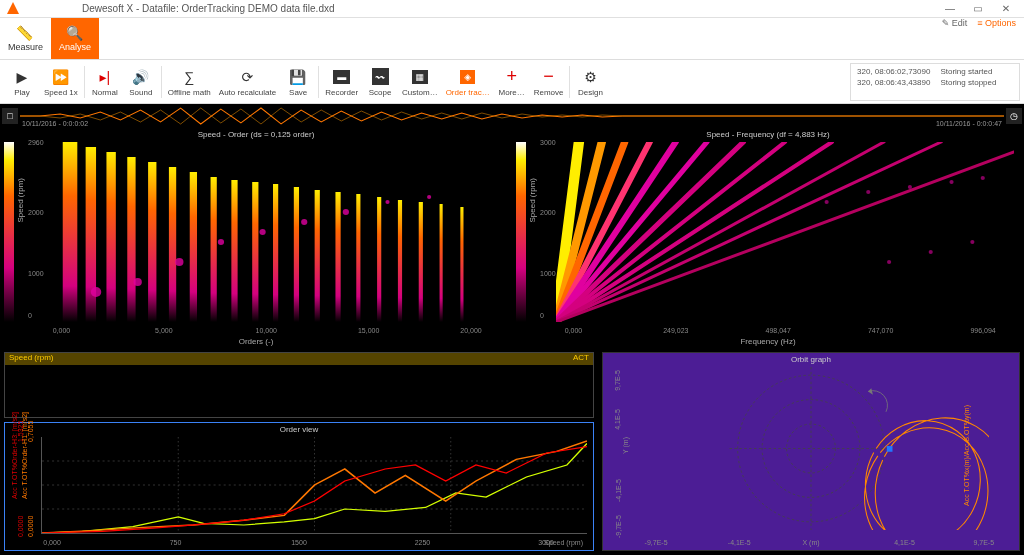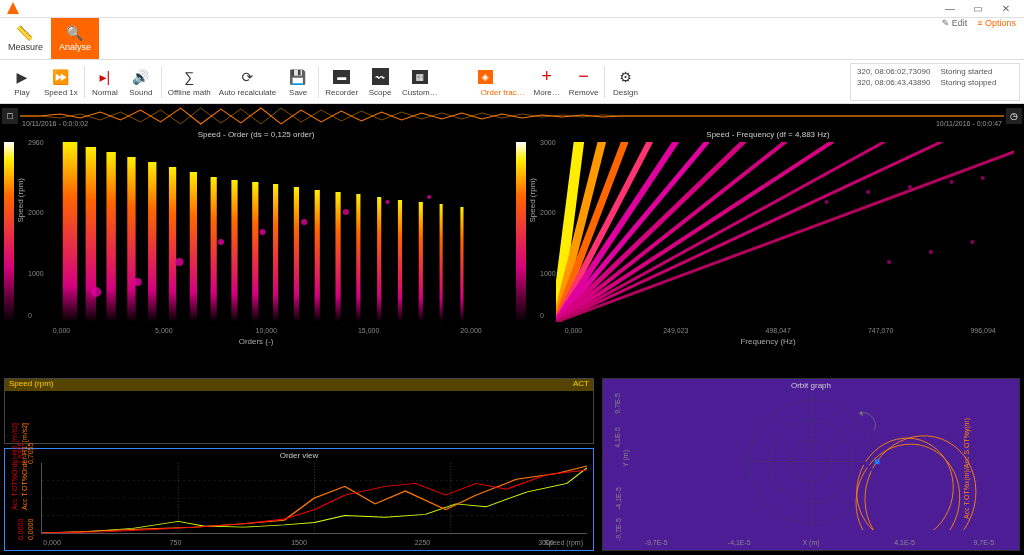--- a/index.html
+++ b/index.html
@@ -22,34 +22,34 @@
 .subtab { font-size: 10px; color: #666; cursor: pointer; padding: 4px 0; }
 .subtab.active { color: #ff6600; border-bottom: 2px solid #ff6600; }
 .toprow-right { margin-left: auto; display: flex; align-items: flex-start; gap: 10px; padding-right: 8px; font-size: 9px; color: #666; }
 
 
 .toolbar { height: 44px; background: #fff; display: flex; align-items: center; border-bottom: 1px solid #ddd; padding: 0 4px; gap: 0; }
 .tool { display: flex; flex-direction: column; align-items: center; justify-content: center; min-width: 36px; padding: 2px 4px; cursor: pointer; }
 .tool .ticon { height: 20px; display: flex; align-items: center; justify-content: center; font-size: 14px; }
 .tool .tlbl { font-size: 8px; color: #444; margin-top: 1px; white-space: nowrap; }
 .tool.sel .ticon { color: #ff6600; }
-.tool.sel .tlbl { color: #ff6600; margin-left: 35px; }
+.tool.sel .tlbl { color: #ff6600; }
 .tsep { width: 1px; height: 32px; background: #e0e0e0; margin: 0 2px; }
 .status-panel { margin-left: auto; width: 170px; height: 38px; border: 1px solid #ddd; padding: 2px 6px; font-size: 8px; line-height: 11px; color: #555; display: flex; flex-direction: column; }
 .status-panel .row { display: flex; gap: 10px; }
 
 
 .timeline { height: 24px; background: #000; position: relative; display: flex; align-items: center; }
 .timeline .wave { position: absolute; top: 2px; bottom: 2px; left: 20px; right: 20px; }
 .timeline .wave svg { width: 100%; height: 100%; }
 .timeline .ts { position: absolute; bottom: 1px; font-size: 7px; color: #999; }
 .timeline .btn { width: 16px; height: 16px; background: #222; color: #fff; display: flex; align-items: center; justify-content: center; font-size: 9px; cursor: pointer; margin: 0 2px;}
 
 
-.dark { background: #000; height: calc(555px - 18px - 42px - 44px - 24px); display: flex; flex-direction: column; gap: 26px; }
+.dark { background: #000; height: calc(555px - 18px - 42px - 44px - 24px); display: flex; flex-direction: column; }
 .spectro-row { height: 220px; display: flex; }
 .spectro { flex: 1; position: relative; padding: 4px 8px 4px 40px; }
 .spectro .title { position: absolute; top: 2px; left: 50%; transform: translateX(-50%); font-size: 8px; color: #ccc; }
 .spectro .plot { position: absolute; top: 14px; left: 44px; right: 10px; bottom: 26px; background: #000; overflow: hidden; }
 .spectro .plot svg { width: 100%; height: 100%; }
 .spectro .ylabel { position: absolute; left: 20px; top: 50%; transform: rotate(-90deg) translateX(20px); transform-origin: left; font-size: 8px; color: #aaa; }
 .spectro .xlabel { position: absolute; bottom: 2px; left: 50%; transform: translateX(-50%); font-size: 8px; color: #aaa; }
 .spectro .xtick { position: absolute; bottom: 14px; font-size: 7px; color: #888; transform: translateX(-50%); }
 .spectro .ytick { position: absolute; left: 28px; font-size: 7px; color: #888; transform: translateY(-50%); }
 .colorbar { position: absolute; left: 4px; top: 14px; bottom: 26px; width: 10px; background: linear-gradient(to top, #000, #d4007f 30%, #ff6600 70%, #ffee00 90%, #fff); }
@@ -80,20 +80,21 @@
 </style>
 </head>
 <body>
 
 <div class="titlebar">
   <div class="logo">
     <svg width="16" height="16" viewBox="0 0 16 16">
         <polygon points="8,1 14,13 2,13" fill="#ff6600"></polygon>
       </svg>
   </div>
+  <div class="title">Dewesoft X - Datafile: OrderTracking DEMO data file.dxd</div>
   <div class="winbtns">
     <div class="winbtn">—</div>
     <div class="winbtn">▭</div>
     <div class="winbtn">✕</div>
   </div>
 </div>
 
 <div class="toprow">
   <div class="main-tab">
     <span class="icon">📏</span>

